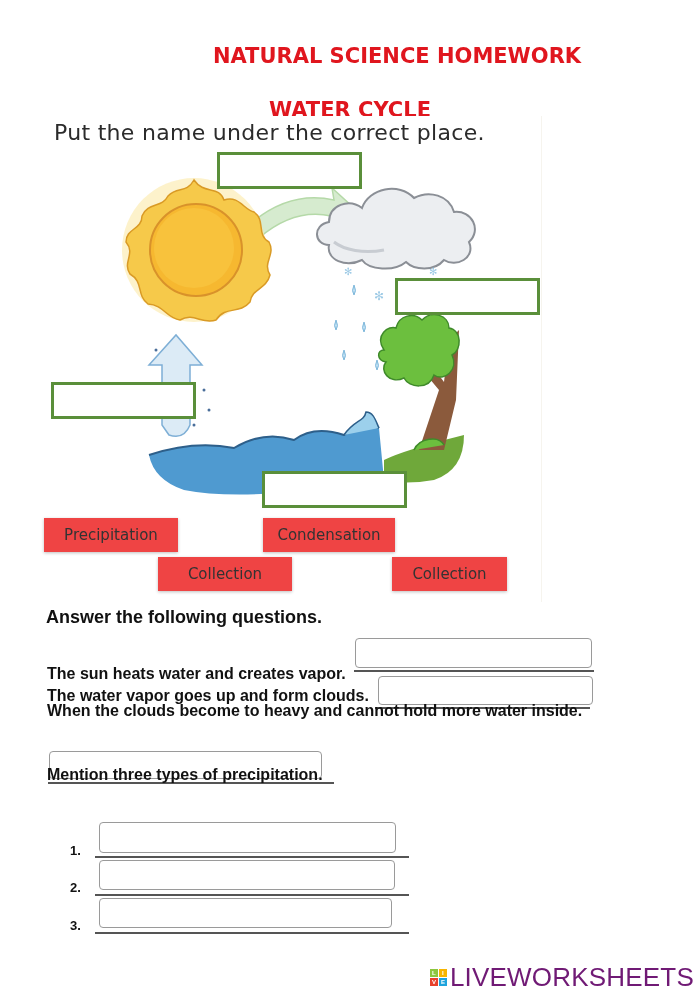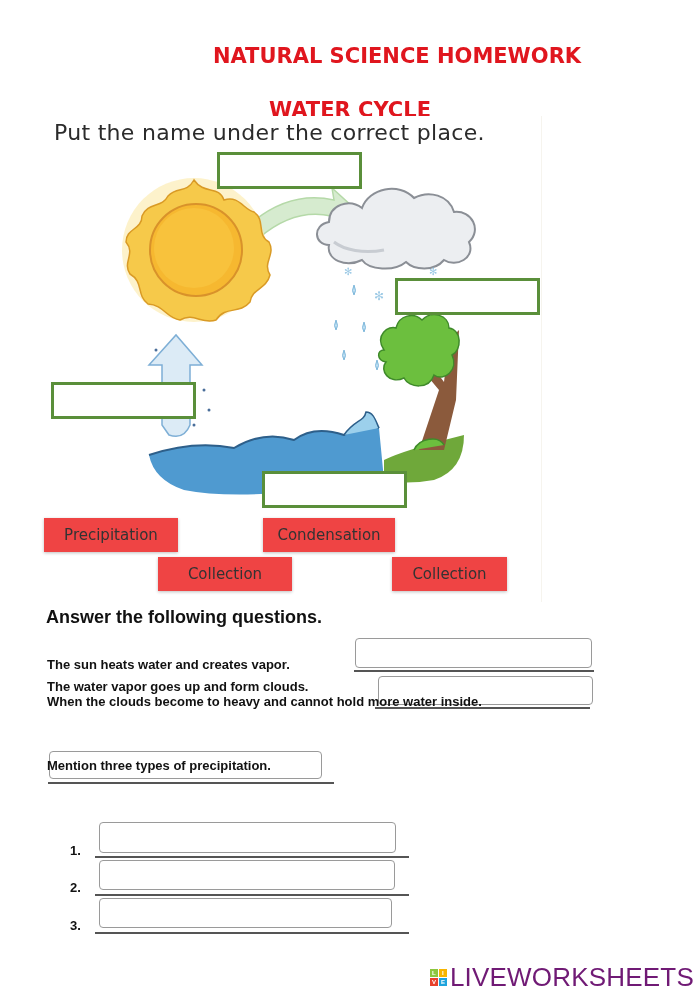--- a/index.html
+++ b/index.html
@@ -7,21 +7,21 @@
   .abs { position:absolute; }
   .title { left:0; width:700px; text-align:center; color:#e0161e; font-weight:bold; font-family:"DejaVu Sans", sans-serif; letter-spacing:0px; }
   #t1 { top:44px; font-size:21px;margin-left:47px; }
   #t2 { top:98px; font-size:21px; }
   .panel { left:44px; top:116px; width:497px; height:486px; background:#fff; border-right:1px solid #f6f4ee; }
   .instr { left:54px; top:120px; font-family:"DejaVu Sans", sans-serif; font-size:22px; color:#2b2b2b; letter-spacing:0.3px; }
   .gbox { border:3px solid #5a8f3a; background:#fff; box-sizing:border-box; }
   .gbox input { width:100%; height:100%; border:none; background:transparent; outline:none; box-sizing:border-box; }
   .chip { background:#ef4444; box-shadow:0 1px 3px rgba(0,0,0,0.25); box-sizing:border-box; display:flex; align-items:center; justify-content:center; font-family:"DejaVu Sans", sans-serif; font-size:15px; color:#333; cursor:grab; }
   .q-head { left:46px; top:607px; font-size:18px; font-weight:bold; color:#111; }
-  .q { font-size:13px; font-weight:bold; color:#111; }
+  .q { font-size:16px; font-weight:bold; color:#111;margin-top:8px; }
   .ans { border:1px solid #9a9a9a; border-radius:4px; background:#fff; box-sizing:border-box; }
   .ans input { width:100%; height:100%; border:none; background:transparent; outline:none; border-radius:4px; box-sizing:border-box; }
   .uline { height:2px; background:#555; }
   .num { font-size:13px; font-weight:bold; color:#111; }
   .logo { right:6px; top:962px; display:flex; align-items:center; }
   .logo-sq { display:grid; grid-template-columns:8px 8px; grid-template-rows:8px 8px; gap:1px; margin-right:3px; }
   .logo-sq span { font-size:6px; font-weight:bold; color:#fff; display:flex; align-items:center; justify-content:center; }
   .logo-txt { font-size:26px; font-weight:normal; color:#701a75; letter-spacing:0.2px; }
 </style>
 </head>

